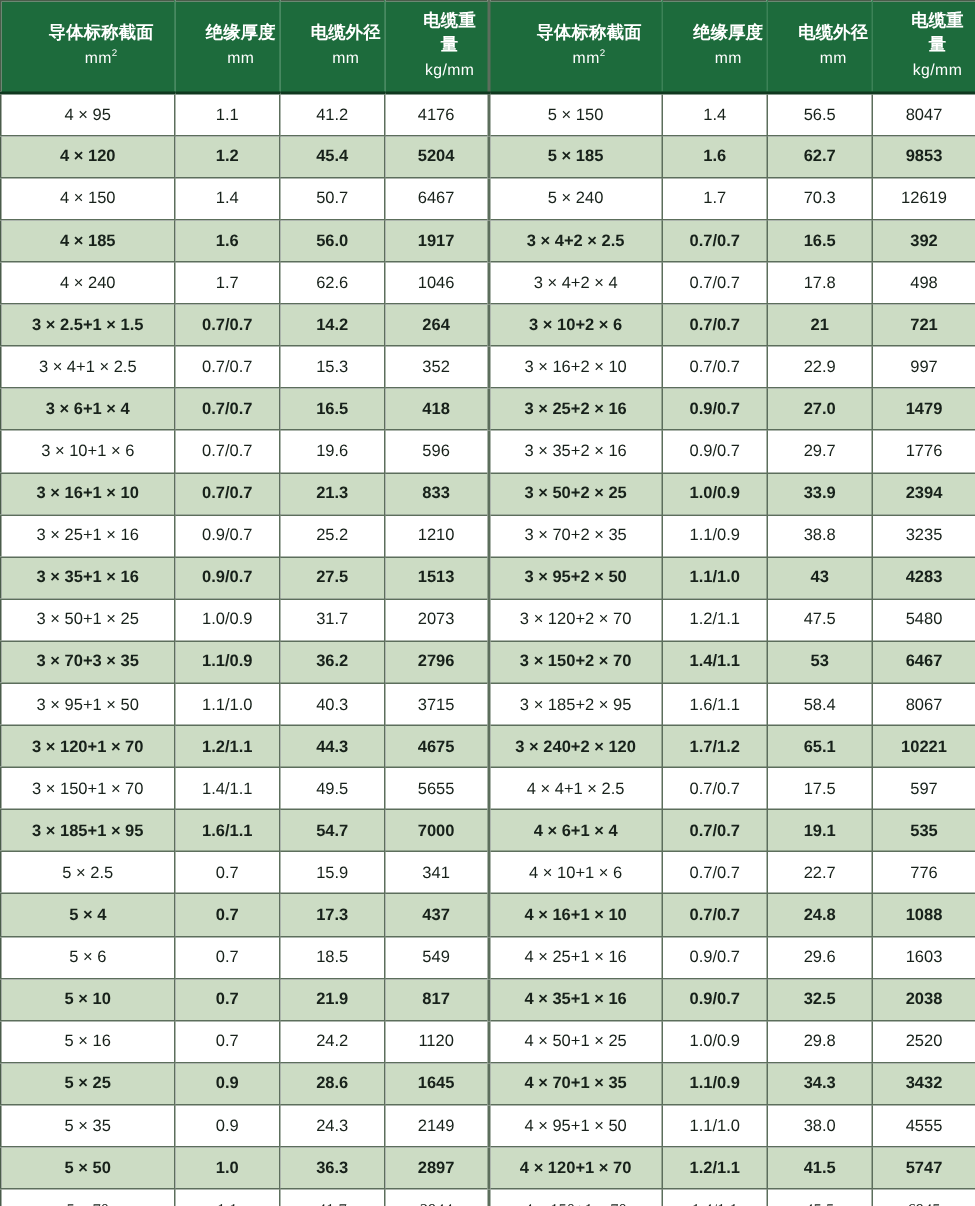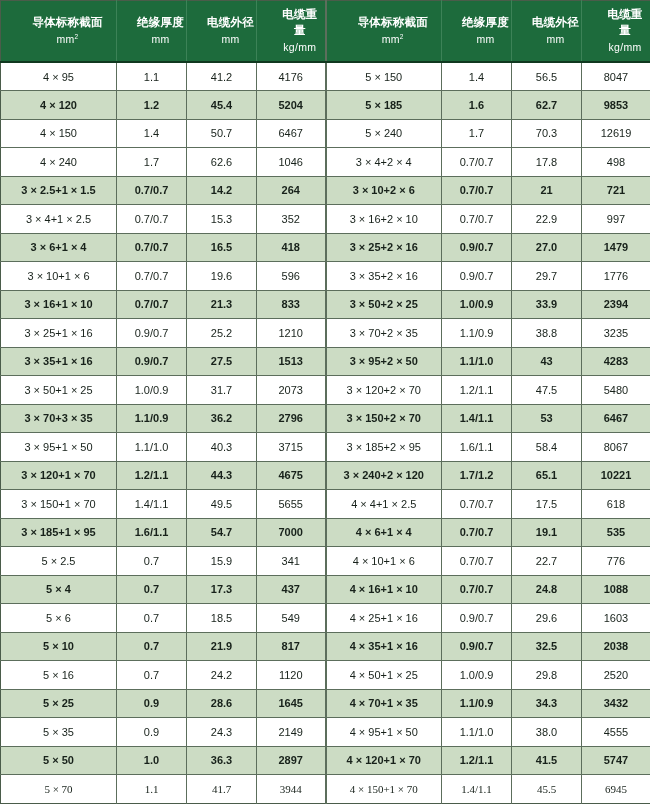--- a/index.html
+++ b/index.html
@@ -158,20 +158,30 @@
       <tr class="odd">
         <td>4 × 150</td>
         <td>1.4</td>
         <td>50.7</td>
         <td class="sep-col">6467</td>
         <td>5 × 240</td>
         <td>1.7</td>
         <td>70.3</td>
         <td>12619</td>
       </tr>
+      <tr class="even">
+        <td>4 × 185</td>
+        <td>1.6</td>
+        <td>56.0</td>
+        <td class="sep-col">1917</td>
+        <td>3 × 4+2 × 2.5</td>
+        <td>0.7/0.7</td>
+        <td>16.5</td>
+        <td>392</td>
+      </tr>
       <tr class="odd">
         <td>4 × 240</td>
         <td>1.7</td>
         <td>62.6</td>
         <td class="sep-col">1046</td>
         <td>3 × 4+2 × 4</td>
         <td>0.7/0.7</td>
         <td>17.8</td>
         <td>498</td>
       </tr>
@@ -286,21 +296,21 @@
         <td>10221</td>
       </tr>
       <tr class="odd">
         <td>3 × 150+1 × 70</td>
         <td>1.4/1.1</td>
         <td>49.5</td>
         <td class="sep-col">5655</td>
         <td>4 × 4+1 × 2.5</td>
         <td>0.7/0.7</td>
         <td>17.5</td>
-        <td>618</td>
+        <td>597</td>
       </tr>
       <tr class="even">
         <td>3 × 185+1 × 95</td>
         <td>1.6/1.1</td>
         <td>54.7</td>
         <td class="sep-col">7000</td>
         <td>4 × 6+1 × 4</td>
         <td>0.7/0.7</td>
         <td>19.1</td>
         <td>535</td>

